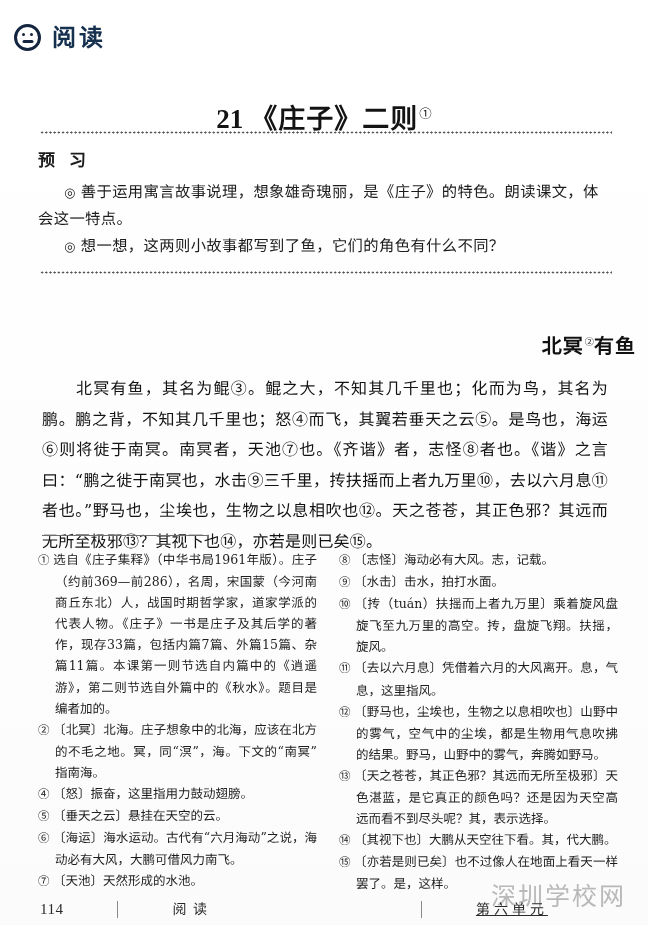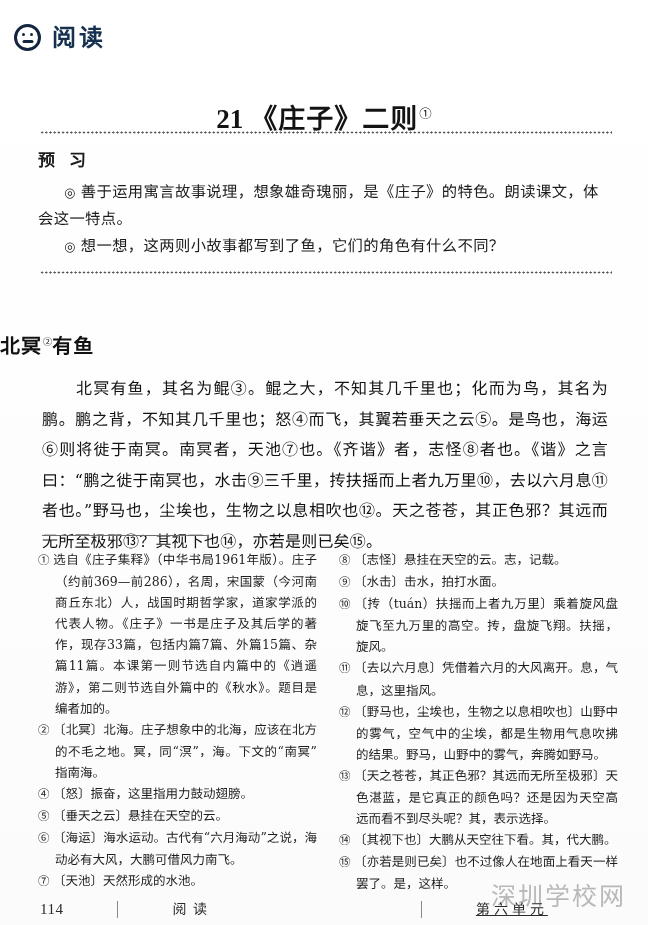--- a/index.html
+++ b/index.html
@@ -143,21 +143,21 @@
     margin-right: 5px;
     font-size: 13px;
   }
 
   
   .section-title {
     position: absolute;
     top: 330px;
     left: 0;
     width: 636px;
-    text-align: left;
+    text-align: right;
     font-family: "DejaVu Serif", "Liberation Serif", serif;
     font-size: 20px;
     font-weight: 700;
     letter-spacing: 1px;
     color: #111;
   }
 
   
   .body-text {
     position: absolute;
@@ -303,21 +303,21 @@
   <div class="footnotes">
     <div class="fn-col">
       <div class="fn-item"><span class="marker">①</span><span>选自《庄子集释》（中华书局1961年版）。庄子（约前369—前286），名周，宋国蒙（今河南商丘东北）人，战国时期哲学家，道家学派的代表人物。《庄子》一书是庄子及其后学的著作，现存33篇，包括内篇7篇、外篇15篇、杂篇11篇。本课第一则节选自内篇中的《逍遥游》，第二则节选自外篇中的《秋水》。题目是编者加的。</span></div>
       <div class="fn-item"><span class="marker">②</span><span>〔北冥〕北海。庄子想象中的北海，应该在北方的不毛之地。冥，同“溟”，海。下文的“南冥”指南海。</span></div>
       <div class="fn-item"><span class="marker">④</span><span>〔怒〕振奋，这里指用力鼓动翅膀。</span></div>
       <div class="fn-item"><span class="marker">⑤</span><span>〔垂天之云〕悬挂在天空的云。</span></div>
       <div class="fn-item"><span class="marker">⑥</span><span>〔海运〕海水运动。古代有“六月海动”之说，海动必有大风，大鹏可借风力南飞。</span></div>
       <div class="fn-item"><span class="marker">⑦</span><span>〔天池〕天然形成的水池。</span></div>
     </div>
     <div class="fn-col">
-      <div class="fn-item"><span class="marker">⑧</span><span>〔志怪〕悬挂在天空的云。志，记载。</span></div>
+      <div class="fn-item"><span class="marker">⑧</span><span>〔志怪〕海动必有大风。志，记载。</span></div>
       <div class="fn-item"><span class="marker">⑨</span><span>〔水击〕击水，拍打水面。</span></div>
       <div class="fn-item"><span class="marker">⑩</span><span>〔抟（tuán）扶摇而上者九万里〕乘着旋风盘旋飞至九万里的高空。抟，盘旋飞翔。扶摇，旋风。</span></div>
       <div class="fn-item"><span class="marker">⑪</span><span>〔去以六月息〕凭借着六月的大风离开。息，气息，这里指风。</span></div>
       <div class="fn-item"><span class="marker">⑫</span><span>〔野马也，尘埃也，生物之以息相吹也〕山野中的雾气，空气中的尘埃，都是生物用气息吹拂的结果。野马，山野中的雾气，奔腾如野马。</span></div>
       <div class="fn-item"><span class="marker">⑬</span><span>〔天之苍苍，其正色邪？其远而无所至极邪〕天色湛蓝，是它真正的颜色吗？还是因为天空高远而看不到尽头呢？其，表示选择。</span></div>
       <div class="fn-item"><span class="marker">⑭</span><span>〔其视下也〕大鹏从天空往下看。其，代大鹏。</span></div>
       <div class="fn-item"><span class="marker">⑮</span><span>〔亦若是则已矣〕也不过像人在地面上看天一样罢了。是，这样。</span></div>
     </div>
   </div>
 

